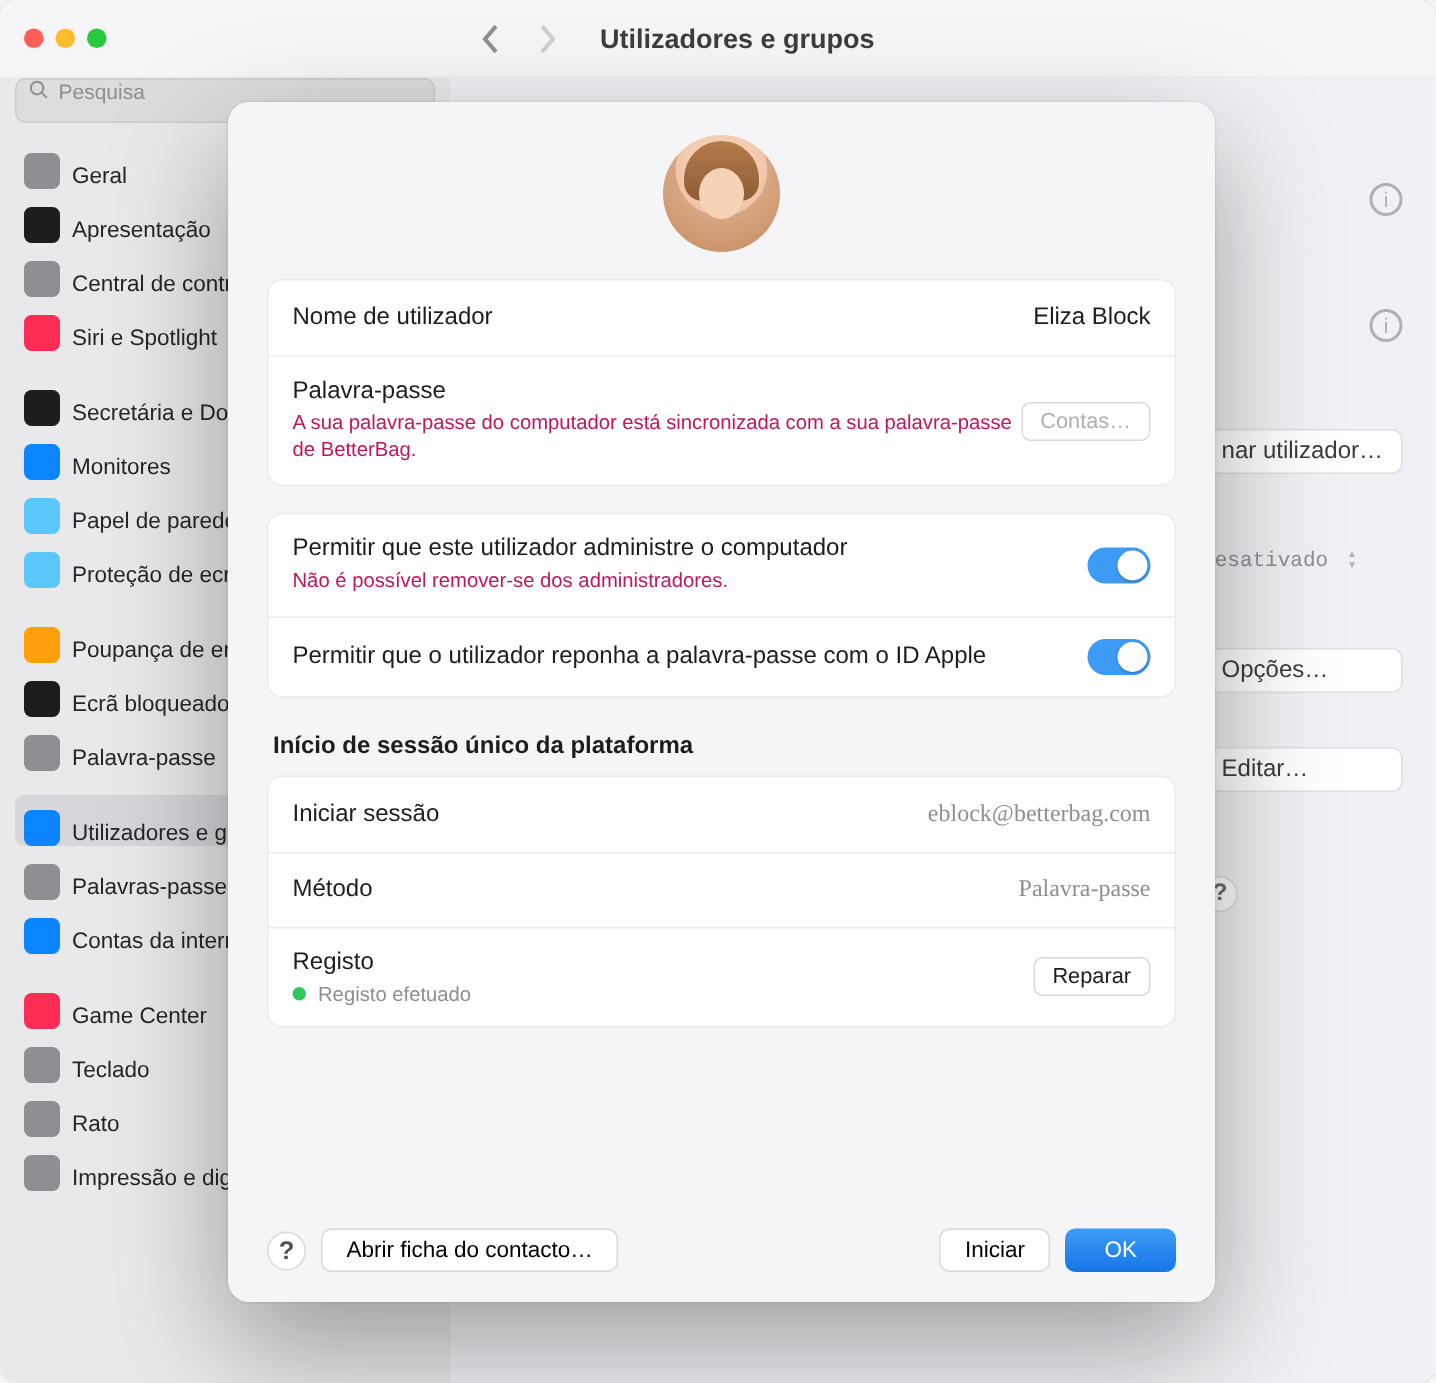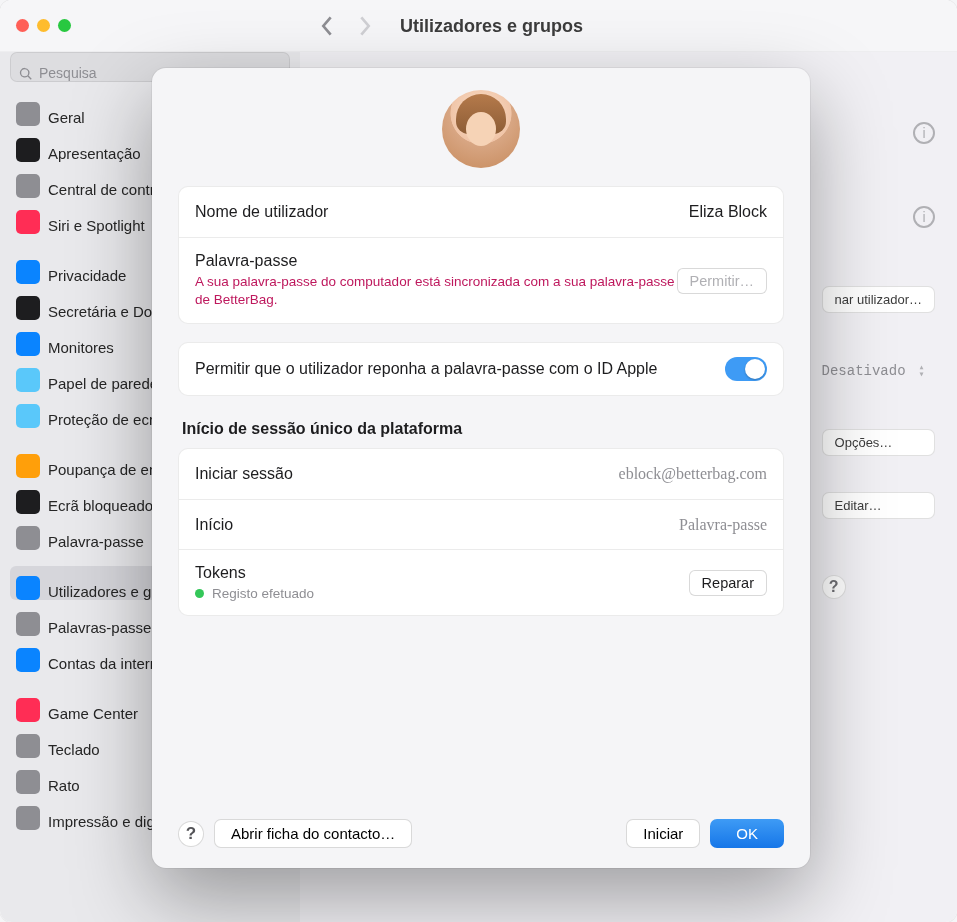--- a/index.html
+++ b/index.html
@@ -47,21 +47,21 @@
 
 .sidebar {
   width: 300px;
   background: #e9e9ec;
   padding: 0 10px 10px 10px;
   overflow: hidden;
 }
 
 .search-box {
   display: flex;
-  align-items: flex-end;
+  align-items: flex-start;
   gap: 6px;
   background: rgba(0,0,0,0.05);
   border: 1px solid rgba(0,0,0,0.08);
   border-radius: 7px;
   height: 30px;
   padding: 0 8px;
   margin: 0 0 10px 0;
   color: #8e8e93;
 }
 .search-box svg { width: 14px; height: 14px; fill: #8e8e93; }
@@ -120,21 +120,21 @@
   width: 22px; height: 22px; border: 2px solid #b0b0b4;
   border-radius: 50%; color: #b0b0b4; display:flex;
   align-items:center; justify-content:center; font-size:14px;
   align-self: flex-end;
 }
 .bg-pill {
   background: #ffffff;
   border: 1px solid rgba(0,0,0,0.12);
   border-radius: 7px;
   padding: 5px 12px;
-  font-size: 13px;
+  font-size: 16px;
   color: #3c3c3c;
 }
 .bg-select {
   color: #8e8e93;
   display:flex; align-items:center; gap:13px;font-family:Liberation Mono, monospace;
 }
 .bg-select-carets { font-size: 10px; line-height: 7px; color:#b0b0b4; }
 .bg-help {
   width: 24px; height: 24px;
   border: 1px solid rgba(0,0,0,0.12);
@@ -288,24 +288,20 @@
           <div class="side-item">
             <div class="side-icon" style="background: rgb(142, 142, 147);"></div>
             <span>Central de controlo</span>
           </div>
           <div class="side-item">
             <div class="side-icon" style="background: rgb(255, 45, 85);"></div>
             <span>Siri e Spotlight</span>
           </div>
           <div class="side-gap"></div>
           <div class="side-item">
-            <div class="side-icon" style="background: rgb(10, 132, 255);"></div>
-            <span>Privacidade</span>
-          </div>
-          <div class="side-item">
             <div class="side-icon" style="background: rgb(29, 29, 31);"></div>
             <span>Secretária e Dock</span>
           </div>
           <div class="side-item">
             <div class="side-icon" style="background: rgb(10, 132, 255);"></div>
             <span>Monitores</span>
           </div>
           <div class="side-item">
             <div class="side-icon" style="background: rgb(90, 200, 250);"></div>
             <span>Papel de parede</span>
@@ -403,51 +399,58 @@
       <div class="label-col">
           <div class="label">Nome de utilizador</div>
         </div>
       <div class="value">Eliza Block</div>
     </div>
     <div class="row">
       <div class="label-col">
         <div class="label">Palavra-passe</div>
         <div class="sublabel">A sua palavra-passe do computador está sincronizada com a sua palavra-passe de BetterBag.</div>
       </div>
-      <button class="btn-small disabled">Permitir…</button>
+      <button class="btn-small disabled">Contas…</button>
     </div>
   </div>
 
   <div class="card">
     <div class="row">
       <div class="label-col">
+        <div class="label">Permitir que este utilizador administre o computador</div>
+        <div class="sublabel">Não é possível remover-se dos administradores.</div>
+      </div>
+      <div class="toggle"></div>
+    </div>
+    <div class="row">
+      <div class="label-col">
         <div class="label">Permitir que o utilizador reponha a palavra-passe com o ID Apple</div>
       </div>
       <div class="toggle"></div>
     </div>
   </div>
 
   <div class="section-title">Início de sessão único da plataforma</div>
 
   <div class="card">
     <div class="row">
       <div class="label-col">
           <div class="label">Iniciar sessão</div>
         </div>
       <div class="value muted">eblock@betterbag.com</div>
     </div>
     <div class="row">
       <div class="label-col">
-          <div class="label">Início</div>
+          <div class="label">Método</div>
         </div>
       <div class="value muted">Palavra-passe</div>
     </div>
     <div class="row">
       <div class="label-col">
-        <div class="label">Tokens</div>
+        <div class="label">Registo</div>
         <div class="status-line">
           <div class="status-dot"></div>
           <div class="status-text">Registo efetuado</div>
         </div>
       </div>
       <button class="btn-small">Reparar</button>
     </div>
   </div>
 
   <div class="sheet-footer">

